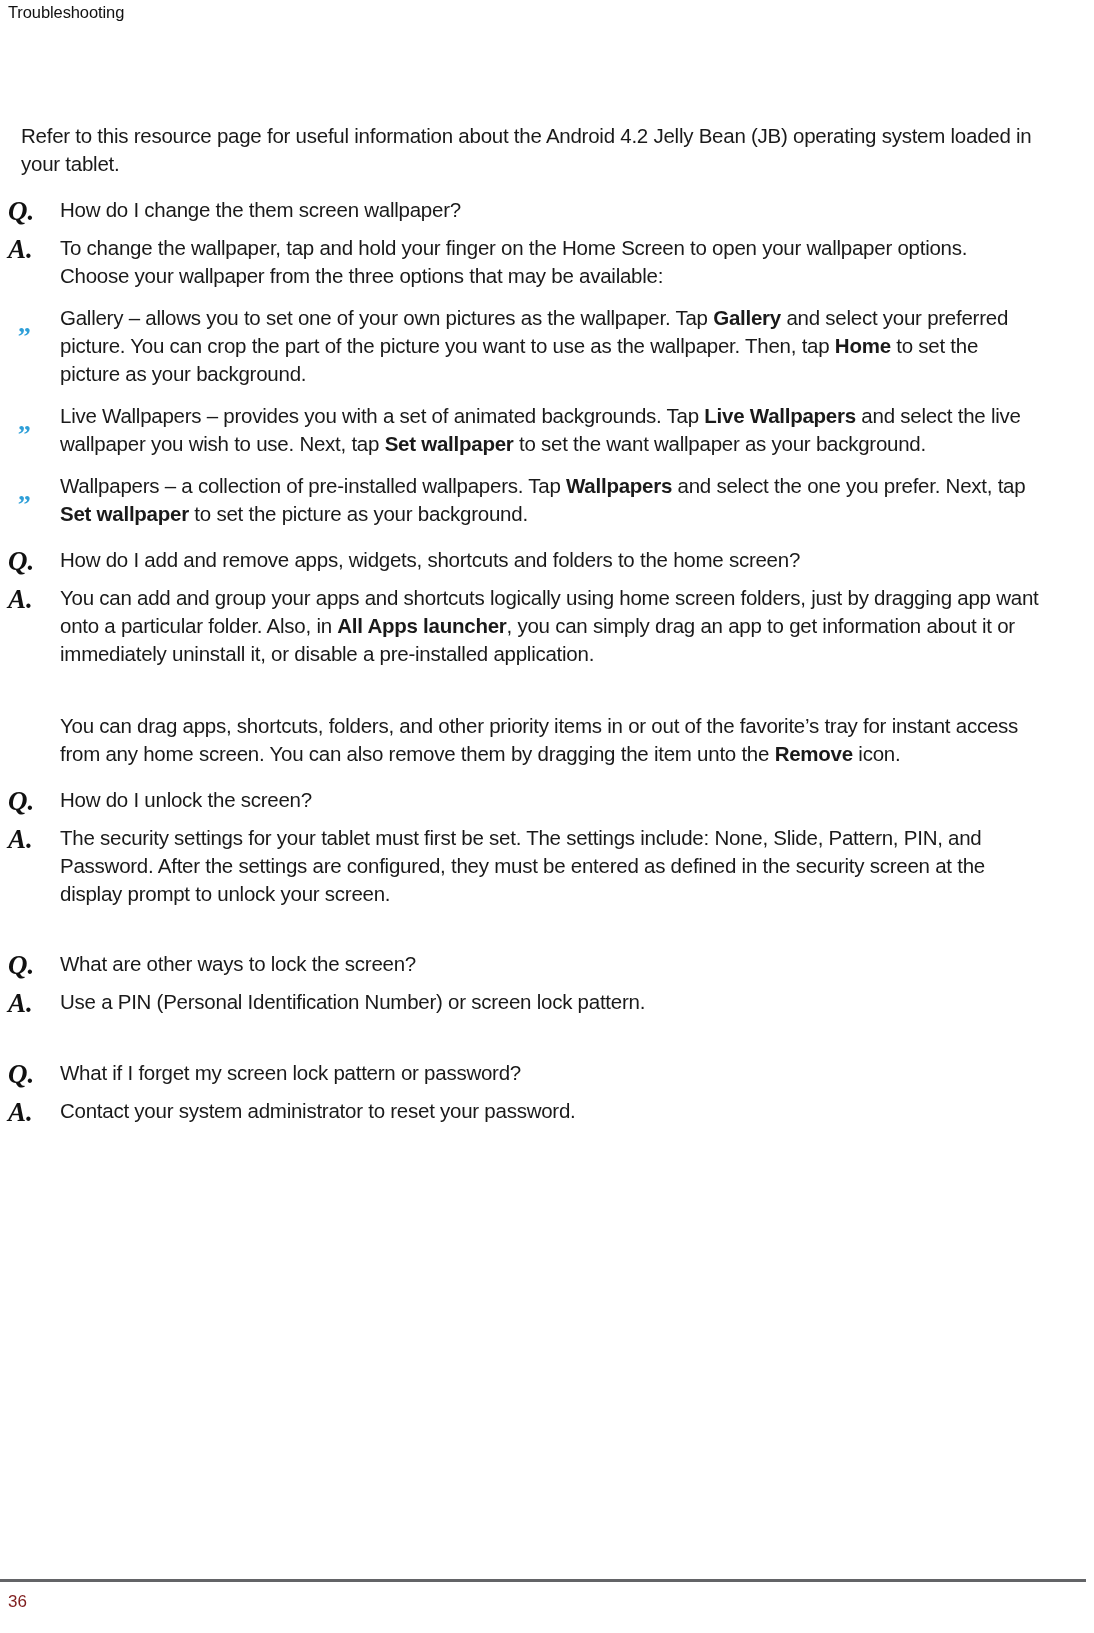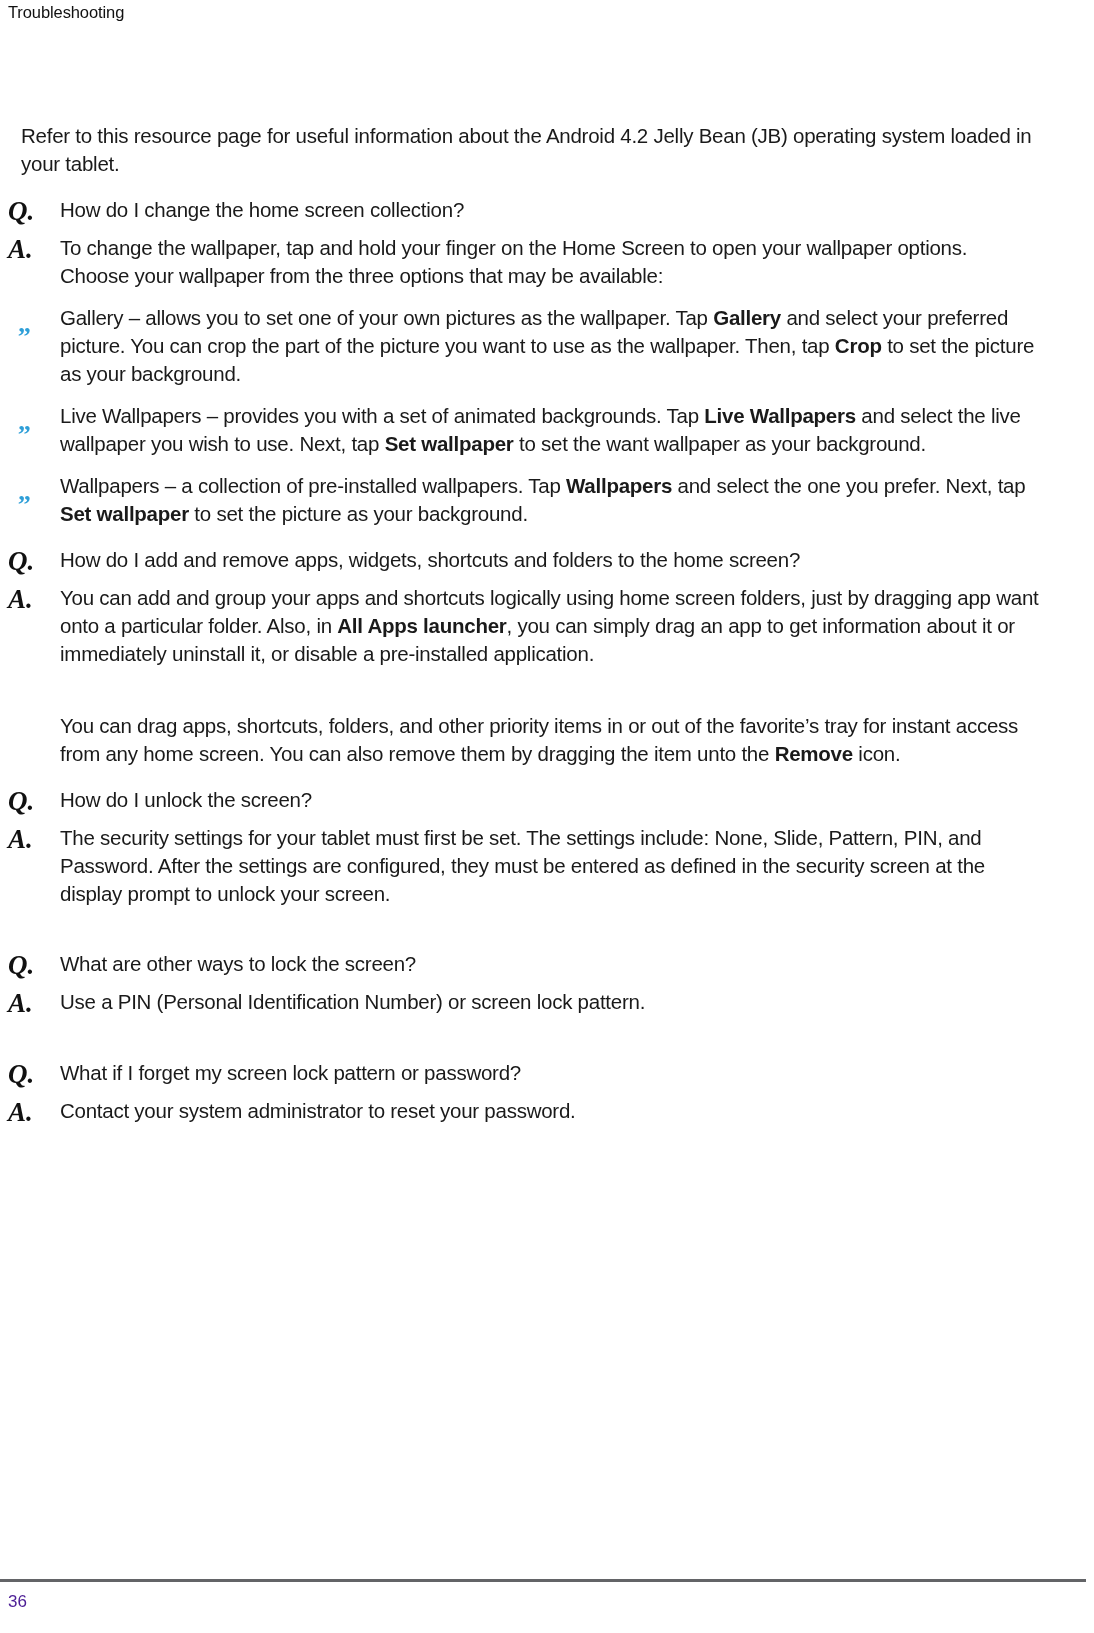--- a/index.html
+++ b/index.html
@@ -151,53 +151,53 @@
     width: 1086px;
     height: 3px;
     background: #636467;
   }
   .page-number {
     position: absolute;
     left: 8px;
     top: 1591px;
     font-size: 17px;
     line-height: 22px;
-    color: #4c1d95;
+    color: #7f1d1d;
     font-family: "Liberation Sans", sans-serif;
     text-align: center;
   }
 </style>
 </head>
 <body>
 
 <div class="page">
 
   <div class="running-header">Troubleshooting</div>
 
 
   <div class="content">
 
     <p class="intro">Refer to this resource page for useful information about the Android 4.2 Jelly Bean (JB) operating system loaded in your tablet.</p>
 
     <div class="qa q-row">
       <div class="qa-marker">Q.</div>
-      <div class="qa-text">How do I change the home screen collection?</div>
+      <div class="qa-text">How do I change the them screen wallpaper?</div>
     </div>
 
     <div class="qa a-row">
       <div class="qa-marker">A.</div>
       <div class="qa-text">
         <p>To change the wallpaper, tap and hold your finger on the Home Screen to open your wallpaper options. Choose your wallpaper from the three options that may be available:</p>
       </div>
     </div>
 
     <ul class="bullets">
       <li class="bullet-item">
         <span class="bullet-marker">„</span>
-        <span class="bullet-text"><span>Gallery – allows you to set one of your own pictures as the wallpaper. Tap </span><b>Gallery</b><span> and select your preferred picture. You can crop the part of the picture you want to use as the wallpaper. Then, tap </span><b>Crop</b><span> to set the picture as your background.</span></span>
+        <span class="bullet-text"><span>Gallery – allows you to set one of your own pictures as the wallpaper. Tap </span><b>Gallery</b><span> and select your preferred picture. You can crop the part of the picture you want to use as the wallpaper. Then, tap </span><b>Home</b><span> to set the picture as your background.</span></span>
       </li>
       <li class="bullet-item">
         <span class="bullet-marker">„</span>
         <span class="bullet-text"><span>Live Wallpapers – provides you with a set of animated backgrounds. Tap </span><b>Live Wallpapers</b><span> and select the live wallpaper you wish to use. Next, tap </span><b>Set wallpaper</b><span> to set the want wallpaper as your background.</span></span>
       </li>
       <li class="bullet-item">
         <span class="bullet-marker">„</span>
         <span class="bullet-text"><span>Wallpapers – a collection of pre-installed wallpapers. Tap </span><b>Wallpapers</b><span> and select the one you prefer. Next, tap </span><b>Set wallpaper</b><span> to set the picture as your background.</span></span>
       </li>
     </ul>

